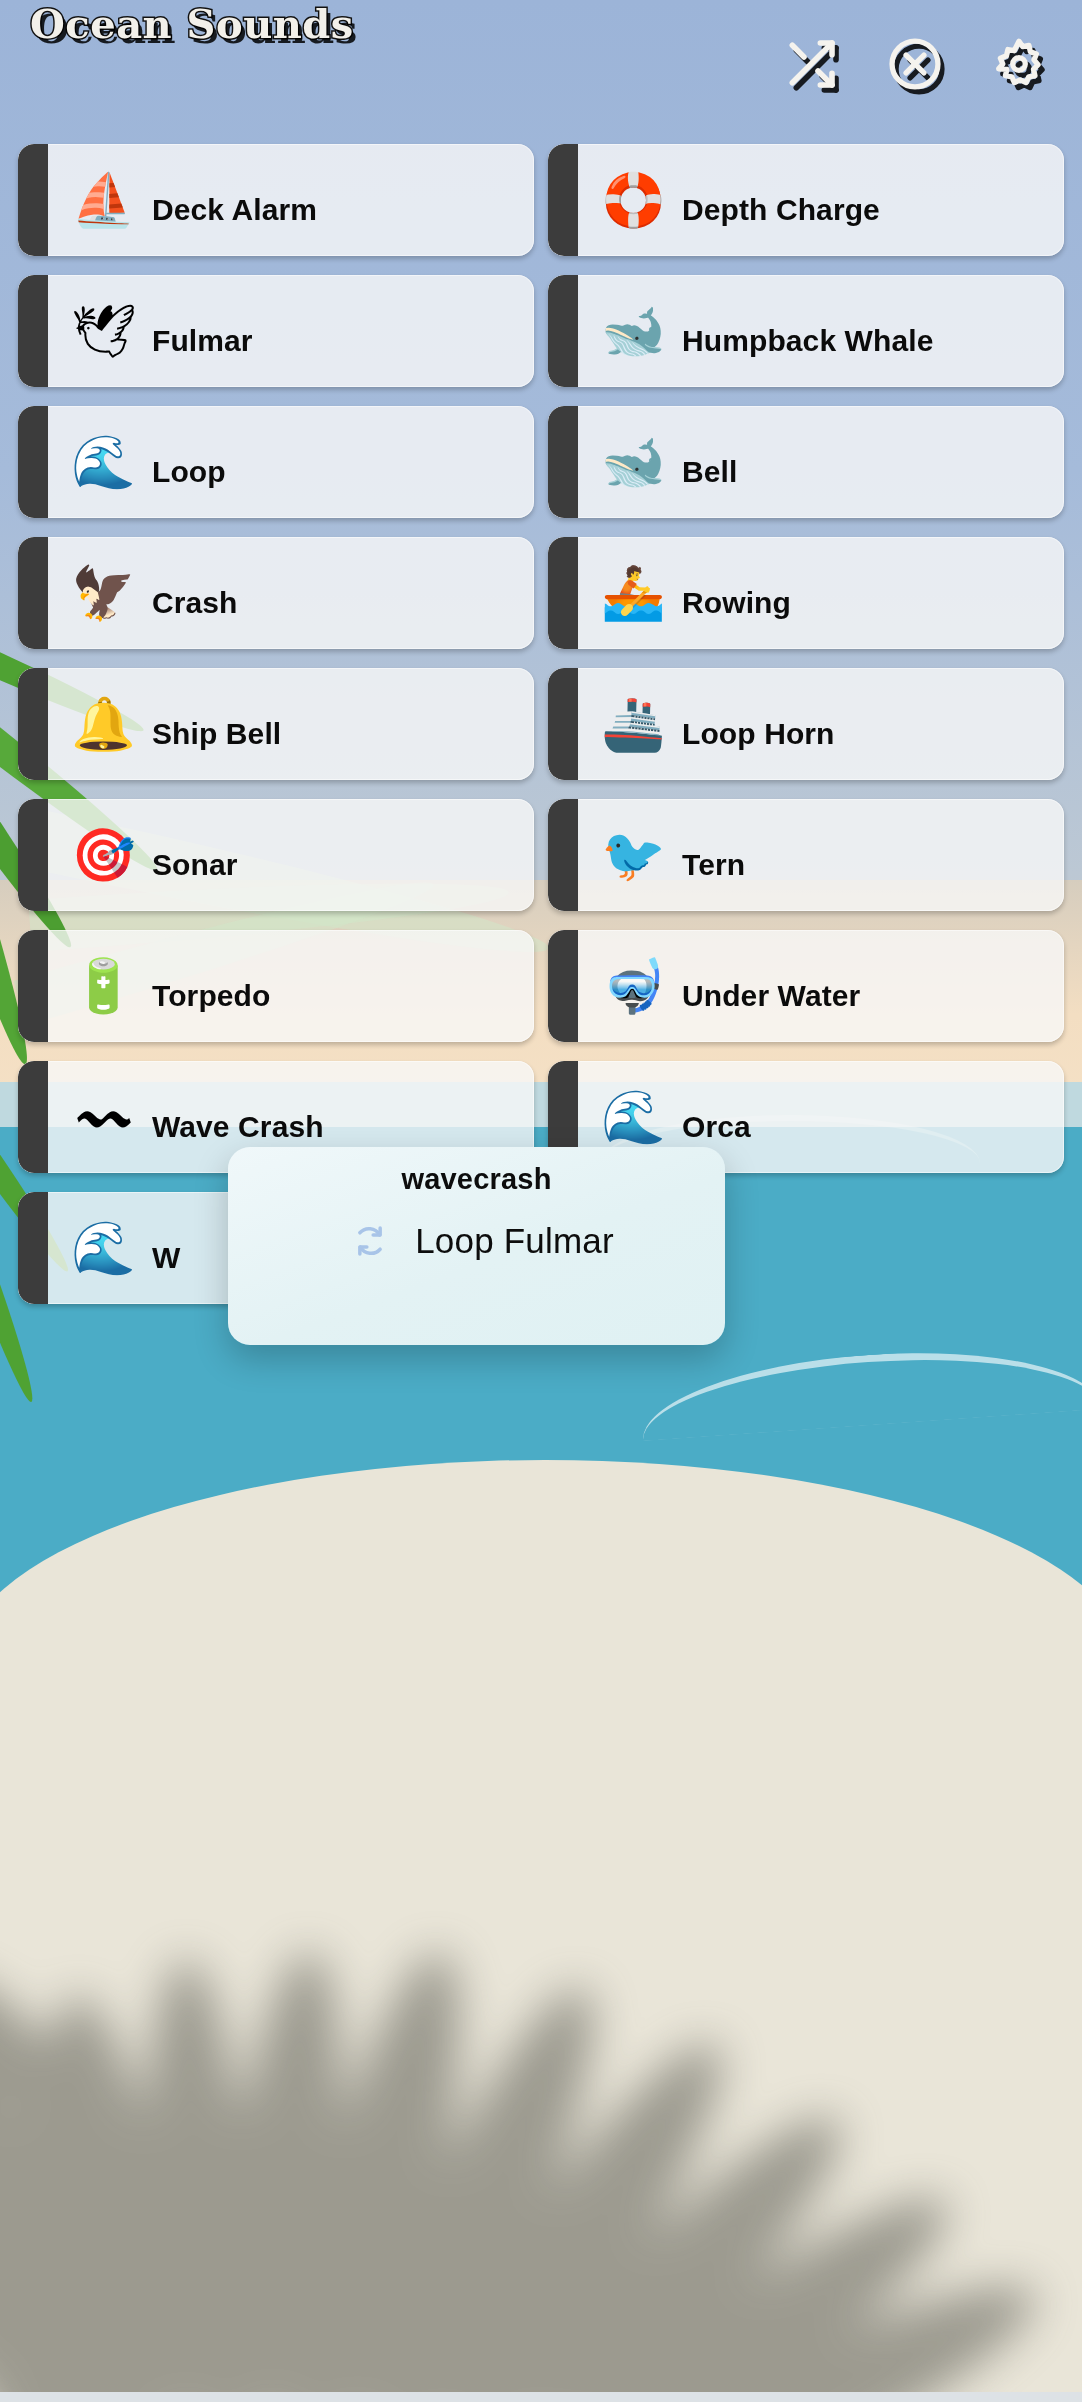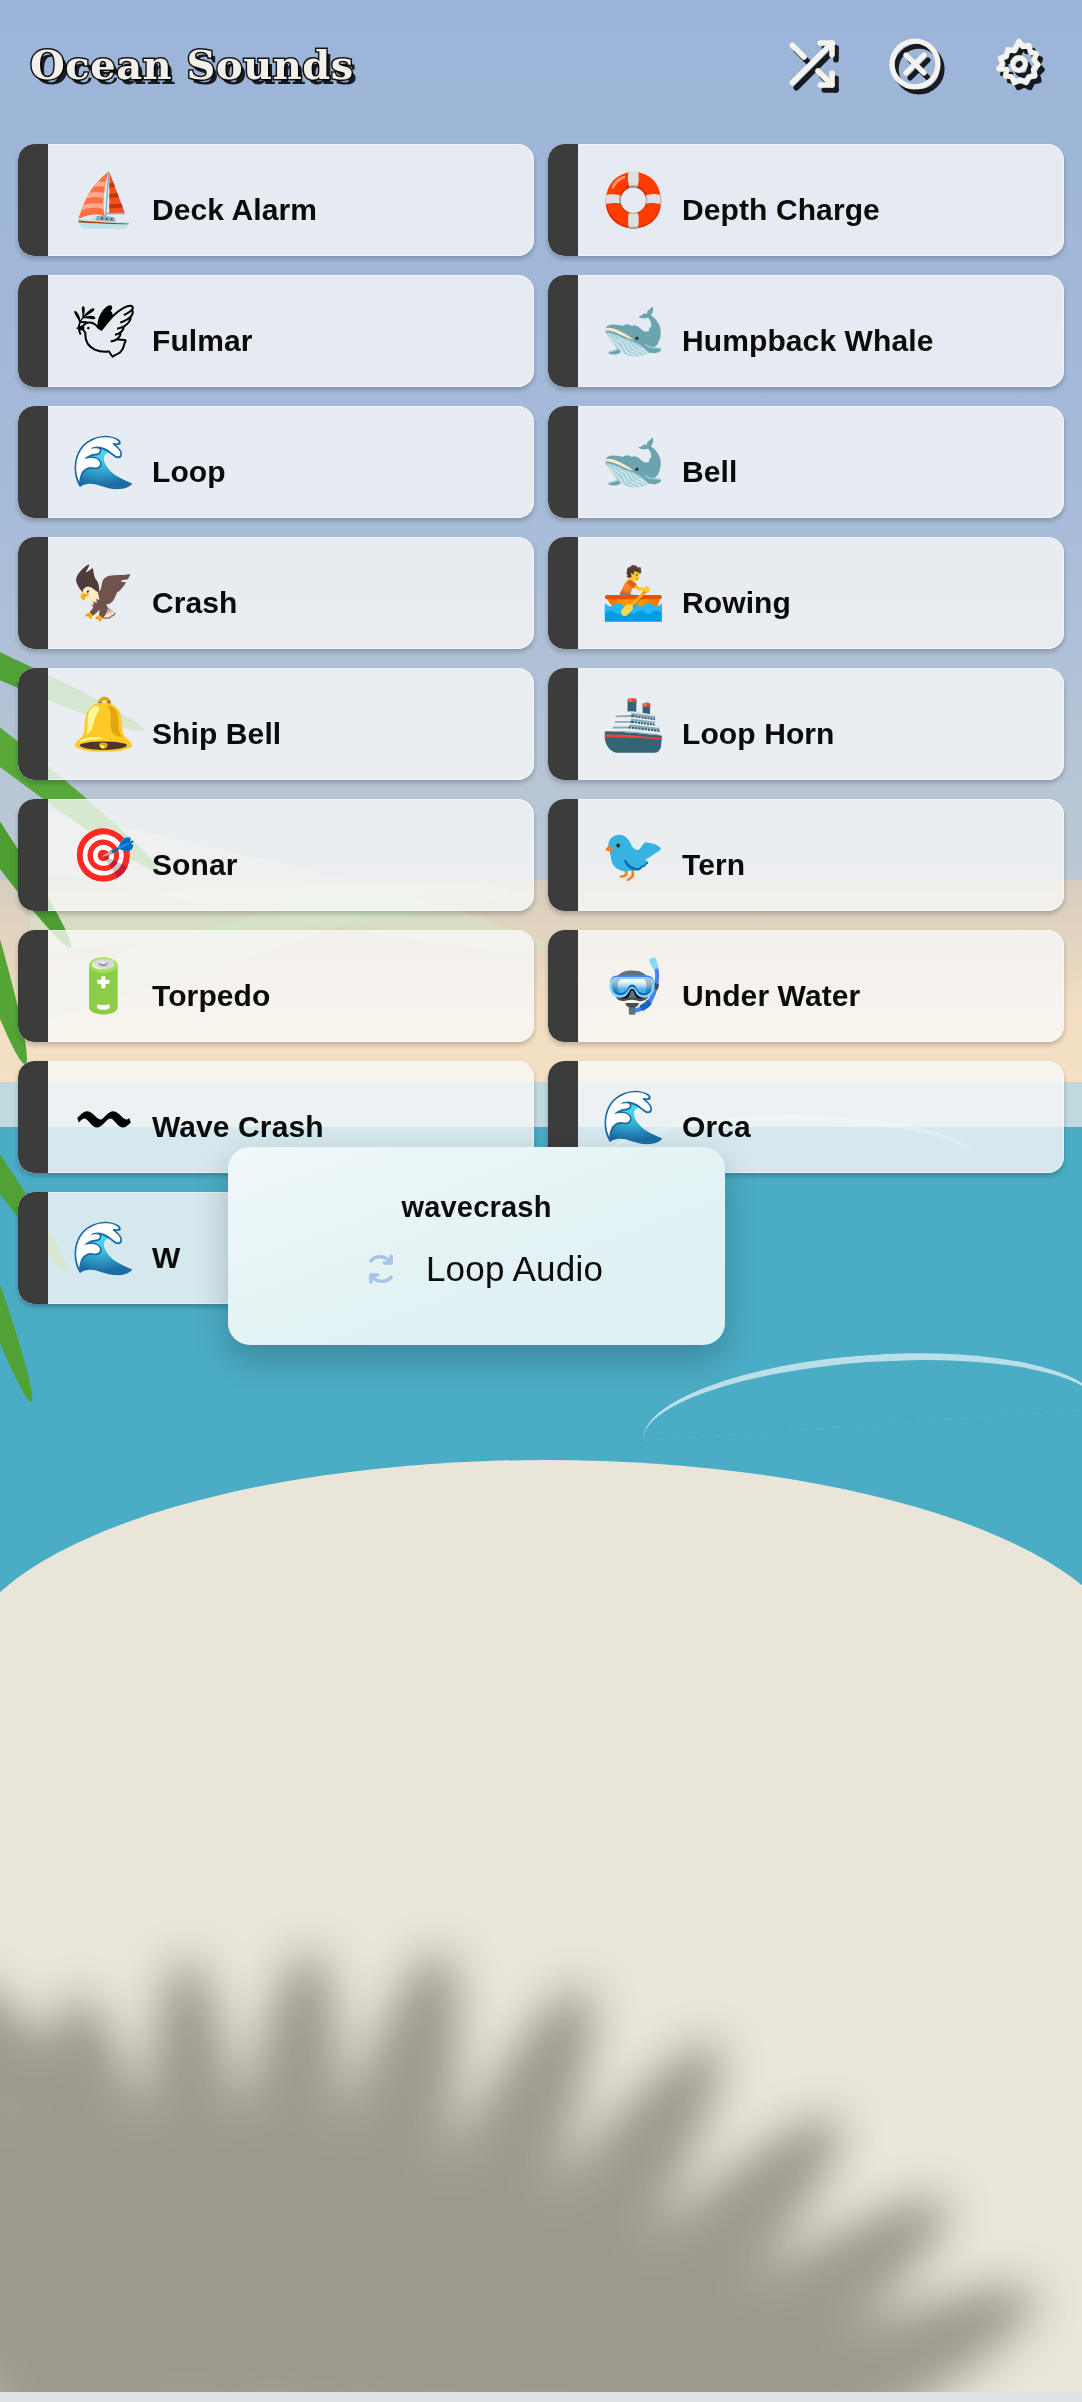--- a/index.html
+++ b/index.html
@@ -90,21 +90,21 @@
     position: absolute;
     display: block;
     background: #5E5E55;
     transform-origin: 50% 100%;
     border-radius: 50% 50% 40% 40% / 80% 80% 20% 20%;
   }
 
   
   .header {
     position: absolute; left: 0; top: 0; width: 1082px; height: 128px;
-    display: flex; align-items: center; justify-content: space-between;
+    display: flex; justify-content: space-between;
     padding: 0 34px 0 30px;
     z-index: 20;
   }
   .app-title {
     font-family: "DejaVu Serif", serif;
     font-weight: 700;
     font-size: 40px;
     letter-spacing: .5px;
     color: #F2F0EA;
     -webkit-text-stroke: 3px #111;
@@ -176,21 +176,21 @@
     position: absolute;
     left: 228px; top: 1147px;
     width: 497px; height: 198px;
     border-radius: 22px;
     background: linear-gradient(160deg, #F0F8FA 0%, #E3F2F4 55%, #DFF1F3 100%);
     box-shadow: 0 14px 34px rgba(0,0,0,.22);
     z-index: 40;
     display: flex;
     flex-direction: column;
     align-items: center;
-    padding-top: 44px;
+    padding-top: 16px;
   }
   .popup-title {
     font-size: 29px;
     font-weight: 700;
     color: #0D0D0D;
     letter-spacing: .2px;
   }
   .popup-row {
     display: flex; align-items: center;
     gap: 22px;
@@ -409,19 +409,19 @@
     <div class="popup-title">wavecrash</div>
     <div class="popup-row">
       <span class="popup-icon">
         <svg width="42" height="42" viewBox="0 0 24 24" fill="none" stroke="#A8C4E8" stroke-width="2" stroke-linecap="round" stroke-linejoin="round">
           <path d="M17.5 8.5A7 7 0 0 0 6.2 7.3"></path>
           <path d="M17.8 4.6v4h-4"></path>
           <path d="M6.5 15.5a7 7 0 0 0 11.3 1.2"></path>
           <path d="M6.2 19.4v-4h4"></path>
         </svg>
       </span>
-      <span class="popup-label">Loop Audio</span>
+      <span class="popup-label">Loop Fulmar</span>
     </div>
   </div>
 
   <div class="sys-strip"></div>
 
 </div>
 
 </body></html>

